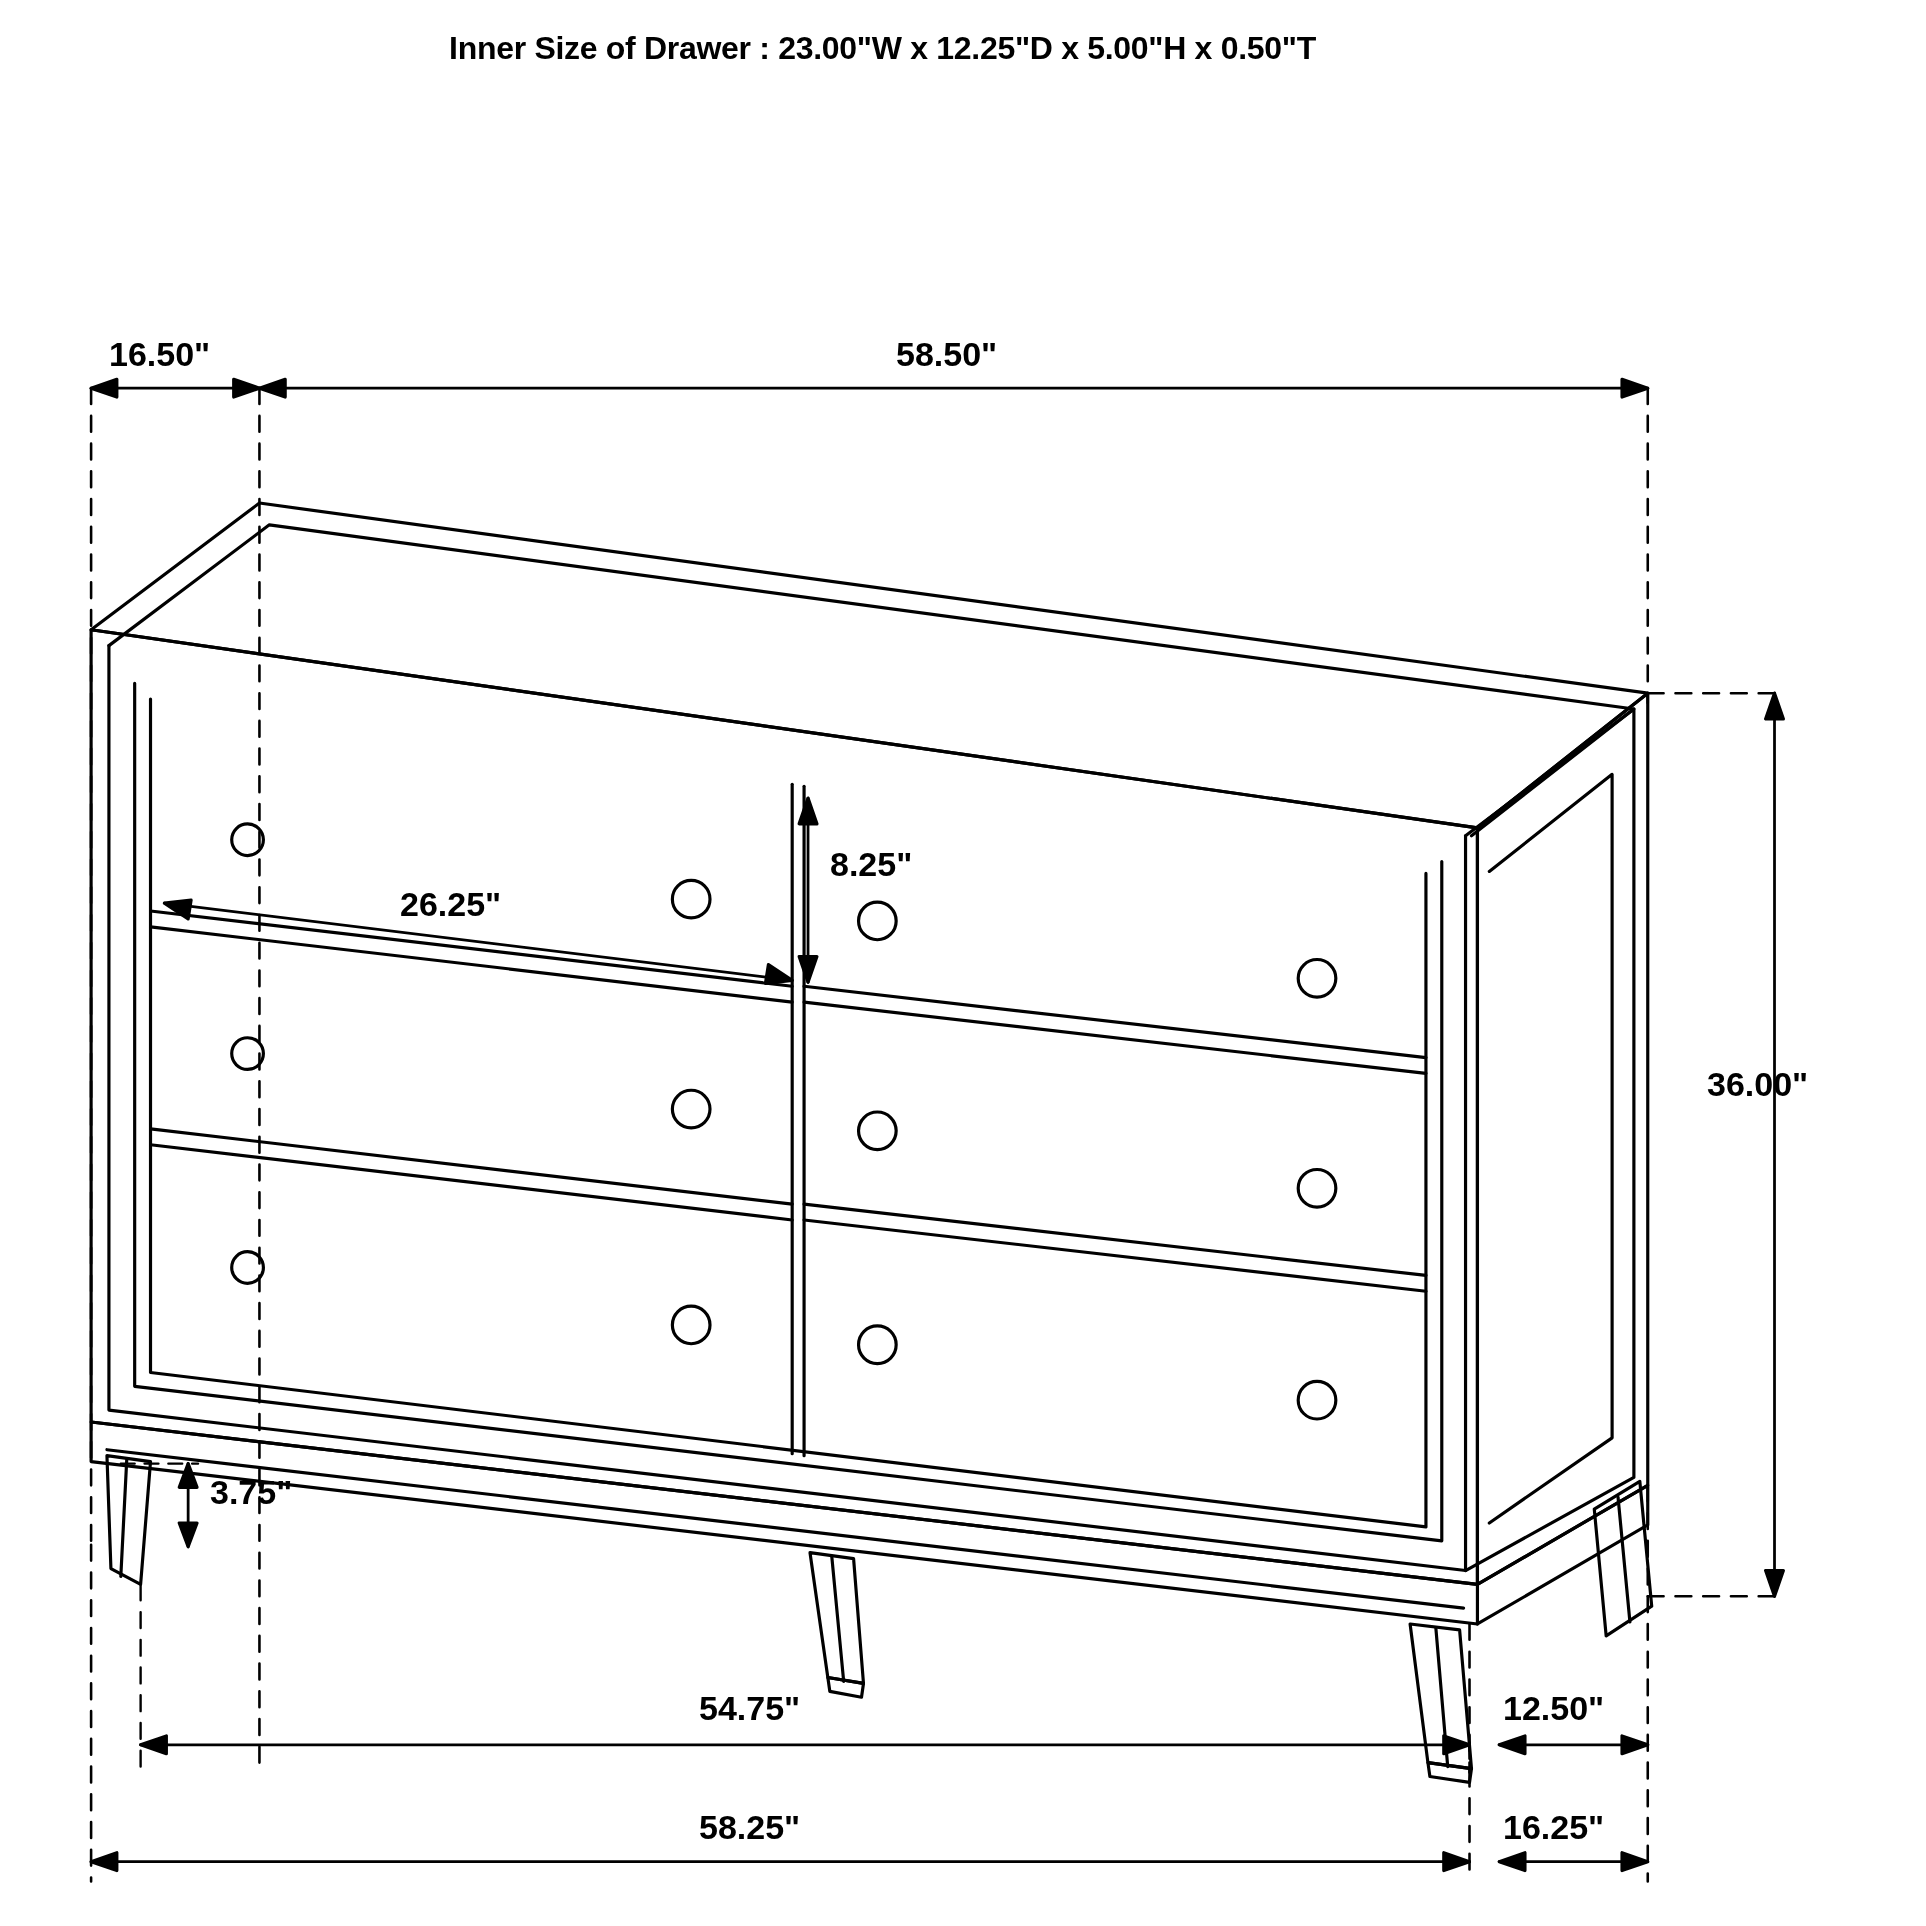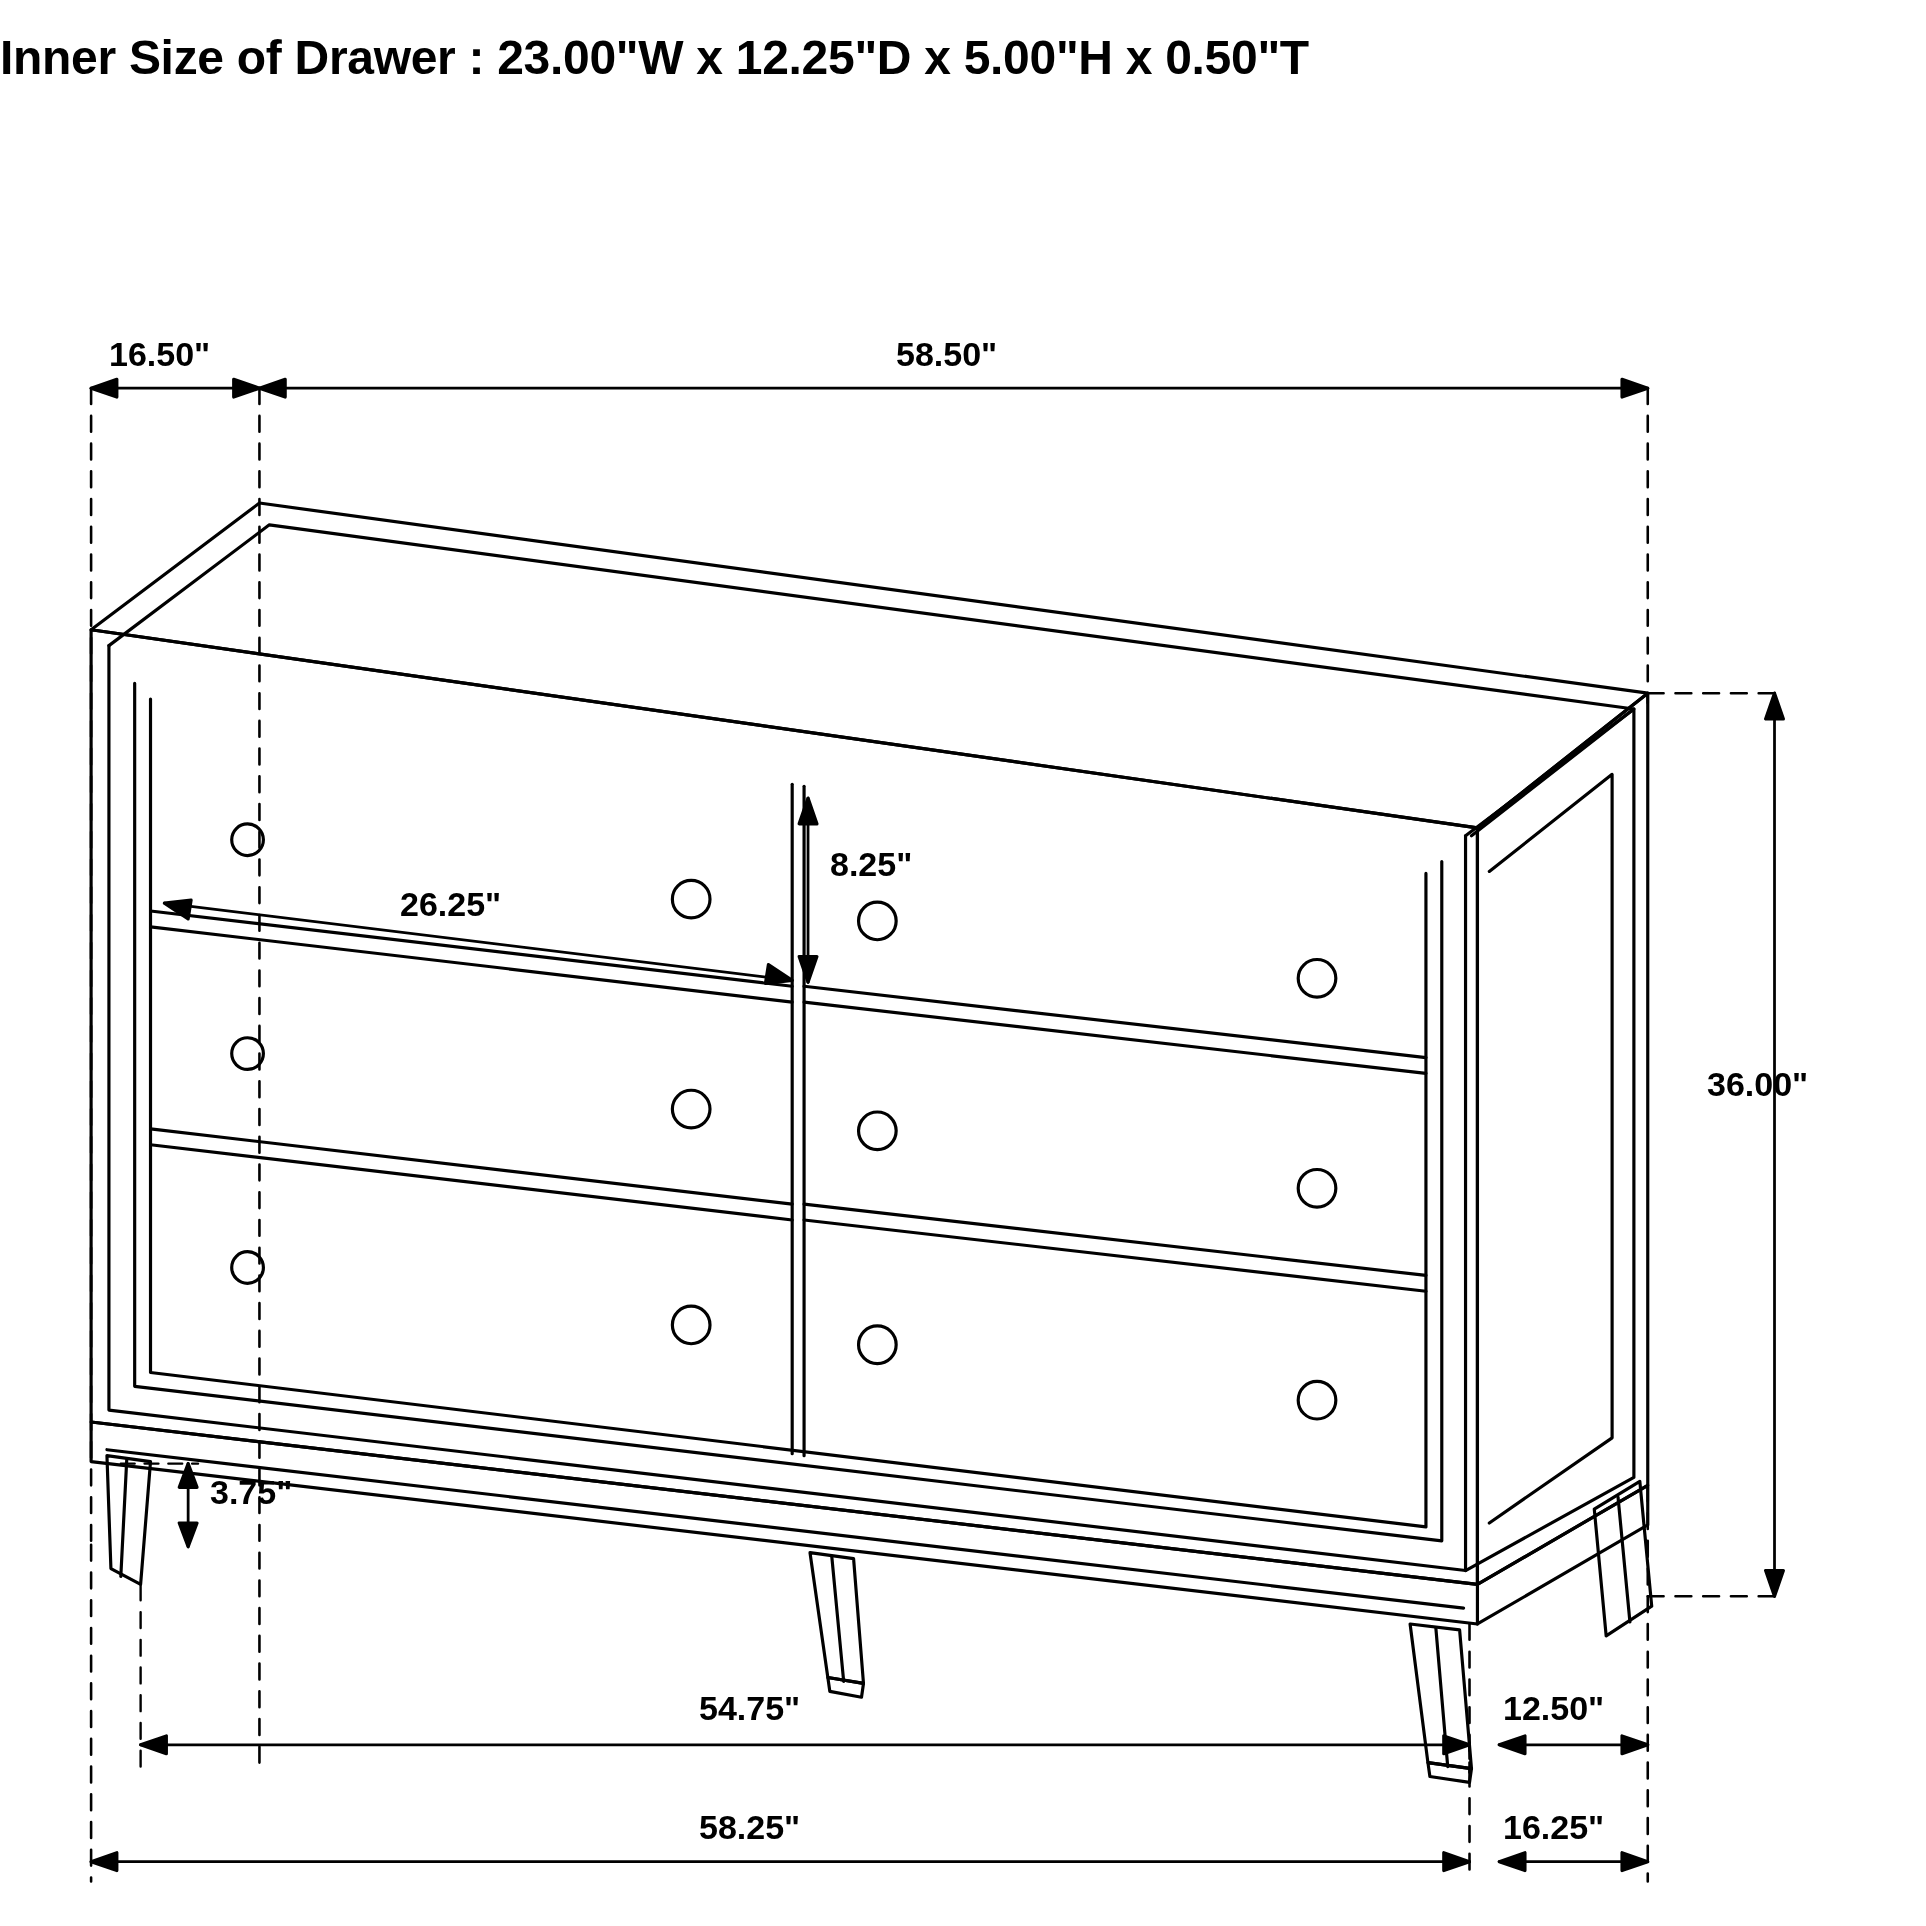--- a/index.html
+++ b/index.html
@@ -20,21 +20,22 @@
     left: 0;
     top: 0;
     width: 1927px;
     height: 1927px;
   }
   .title {
     position: absolute;
     top: 30px;
     left: 0;
     width: 1765px;
-    font-size: 48px;
+    text-align: center;
+    font-size: 32px;
     font-weight: bold;
     letter-spacing: -0.3px;
   }
   svg.diagram {
     position: absolute;
     left: 0;
     top: 0;
     width: 1927px;
     height: 1927px;
   }

